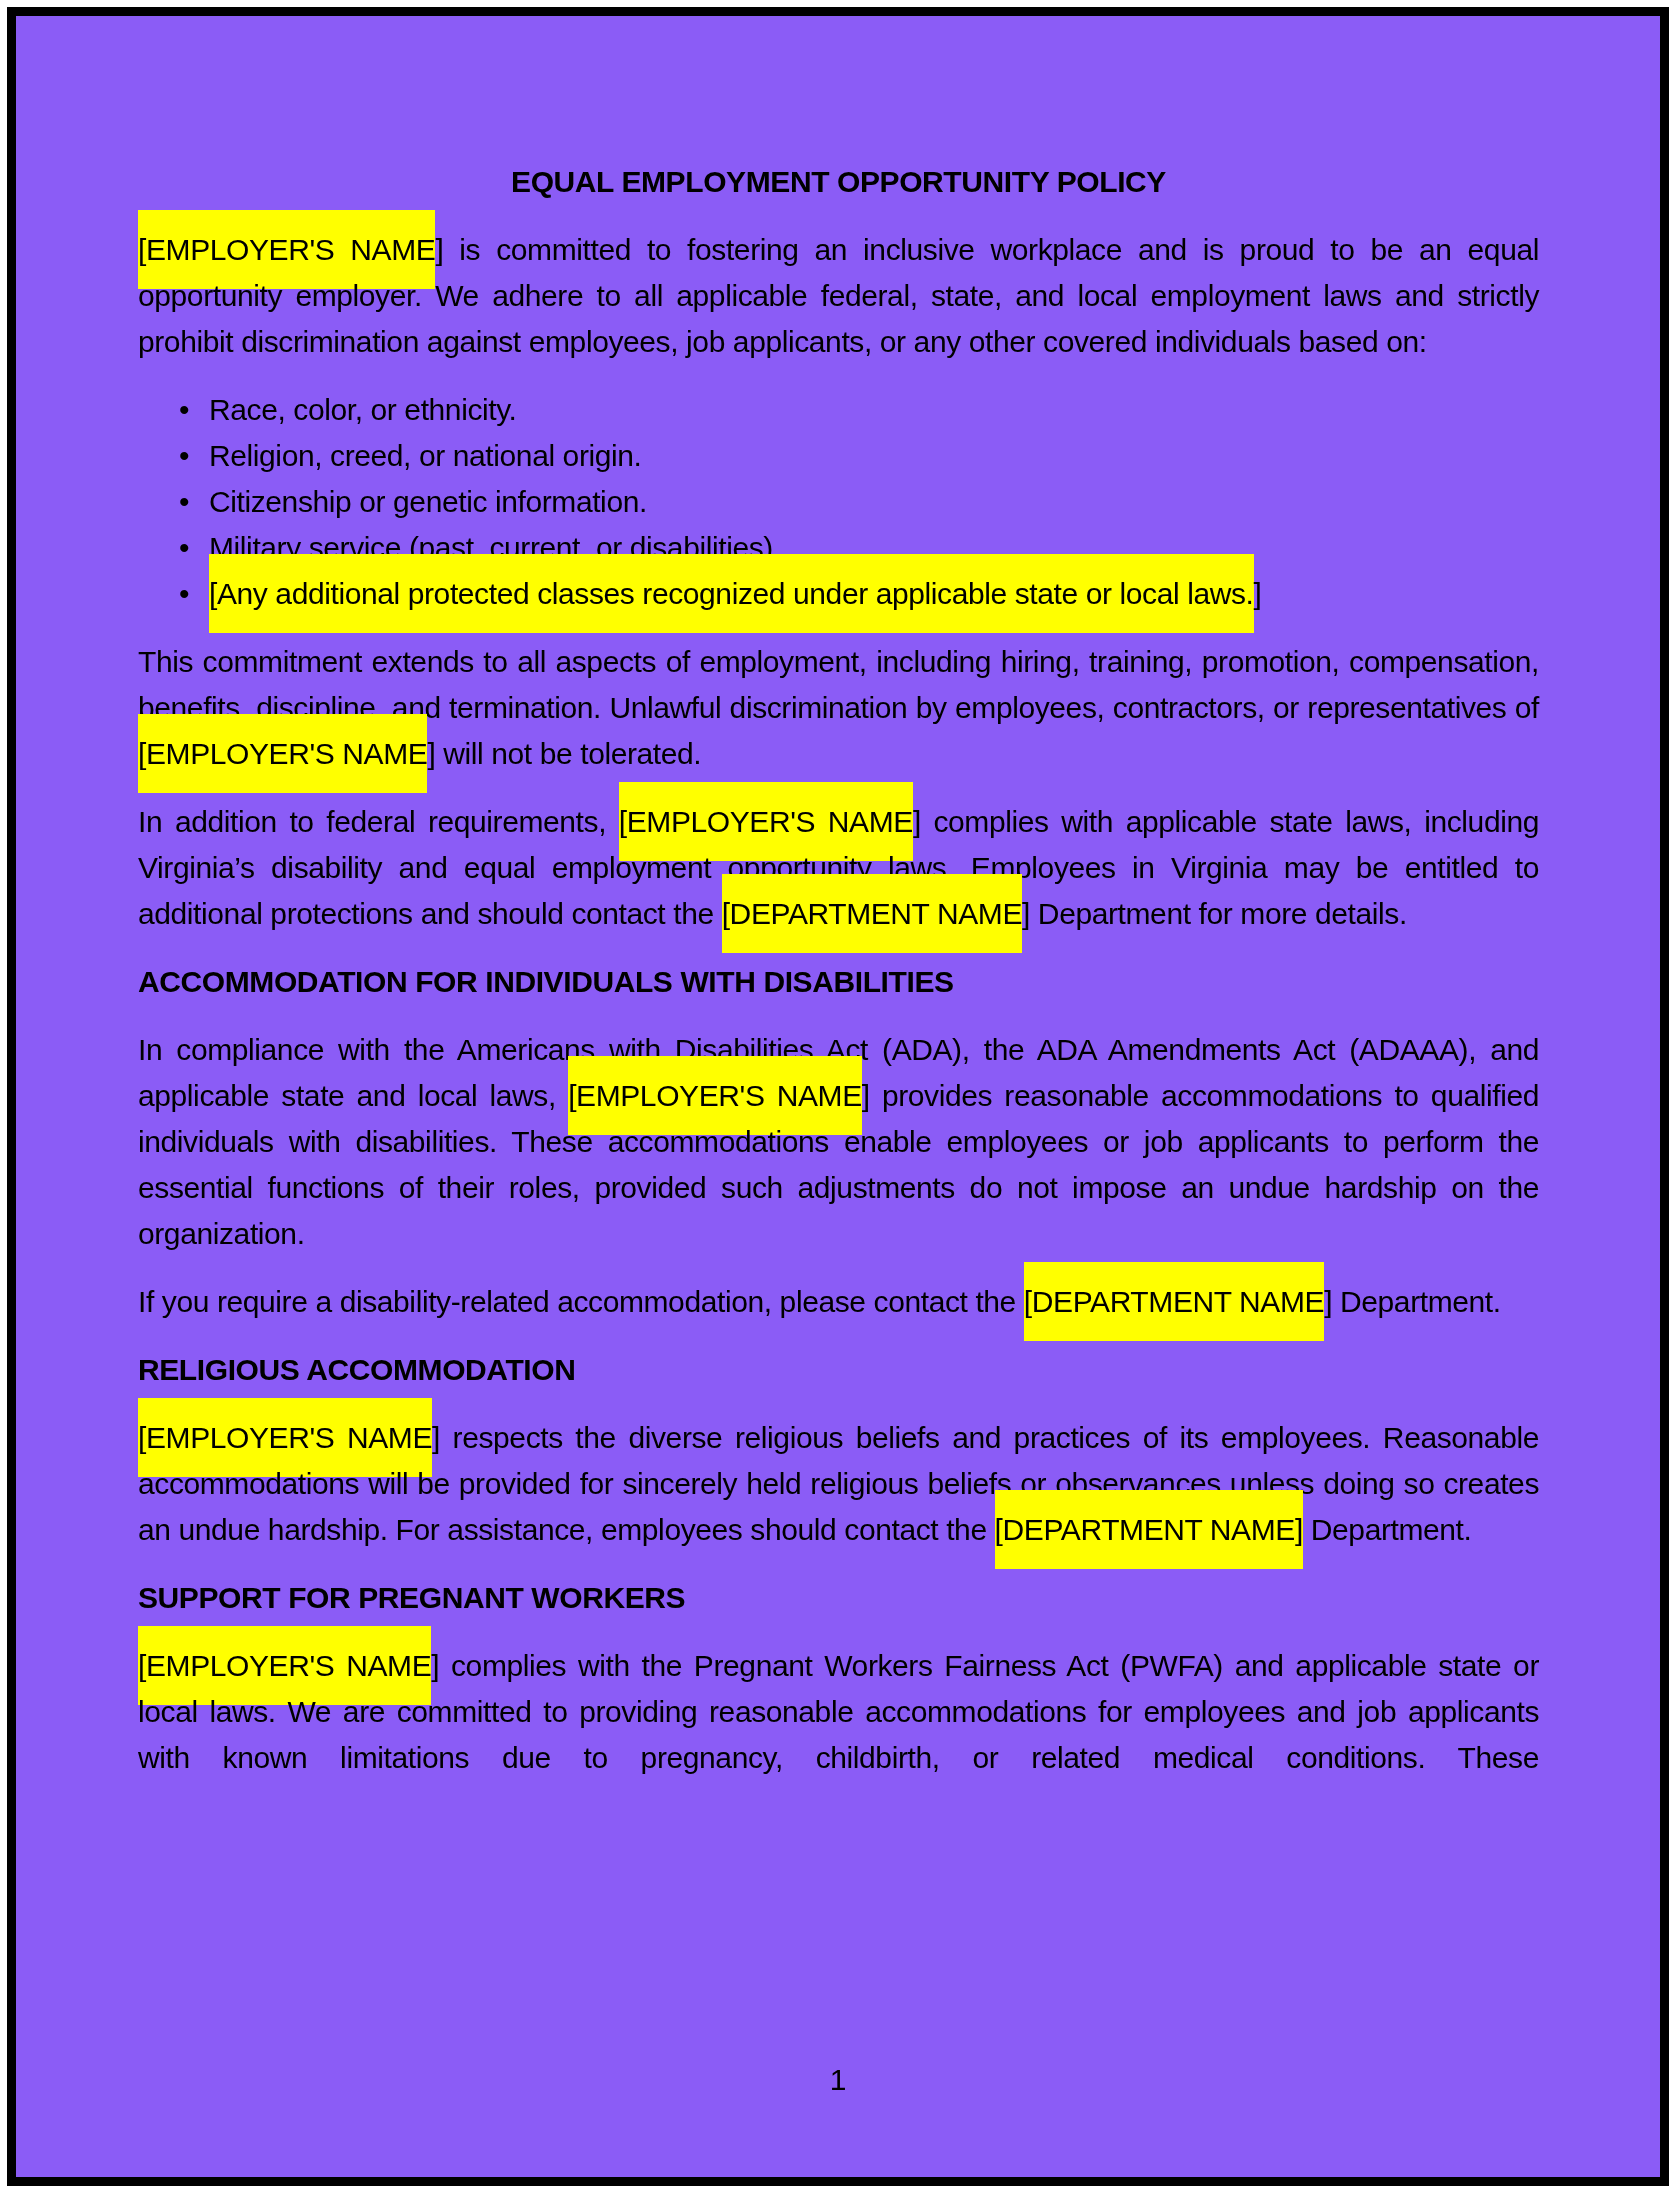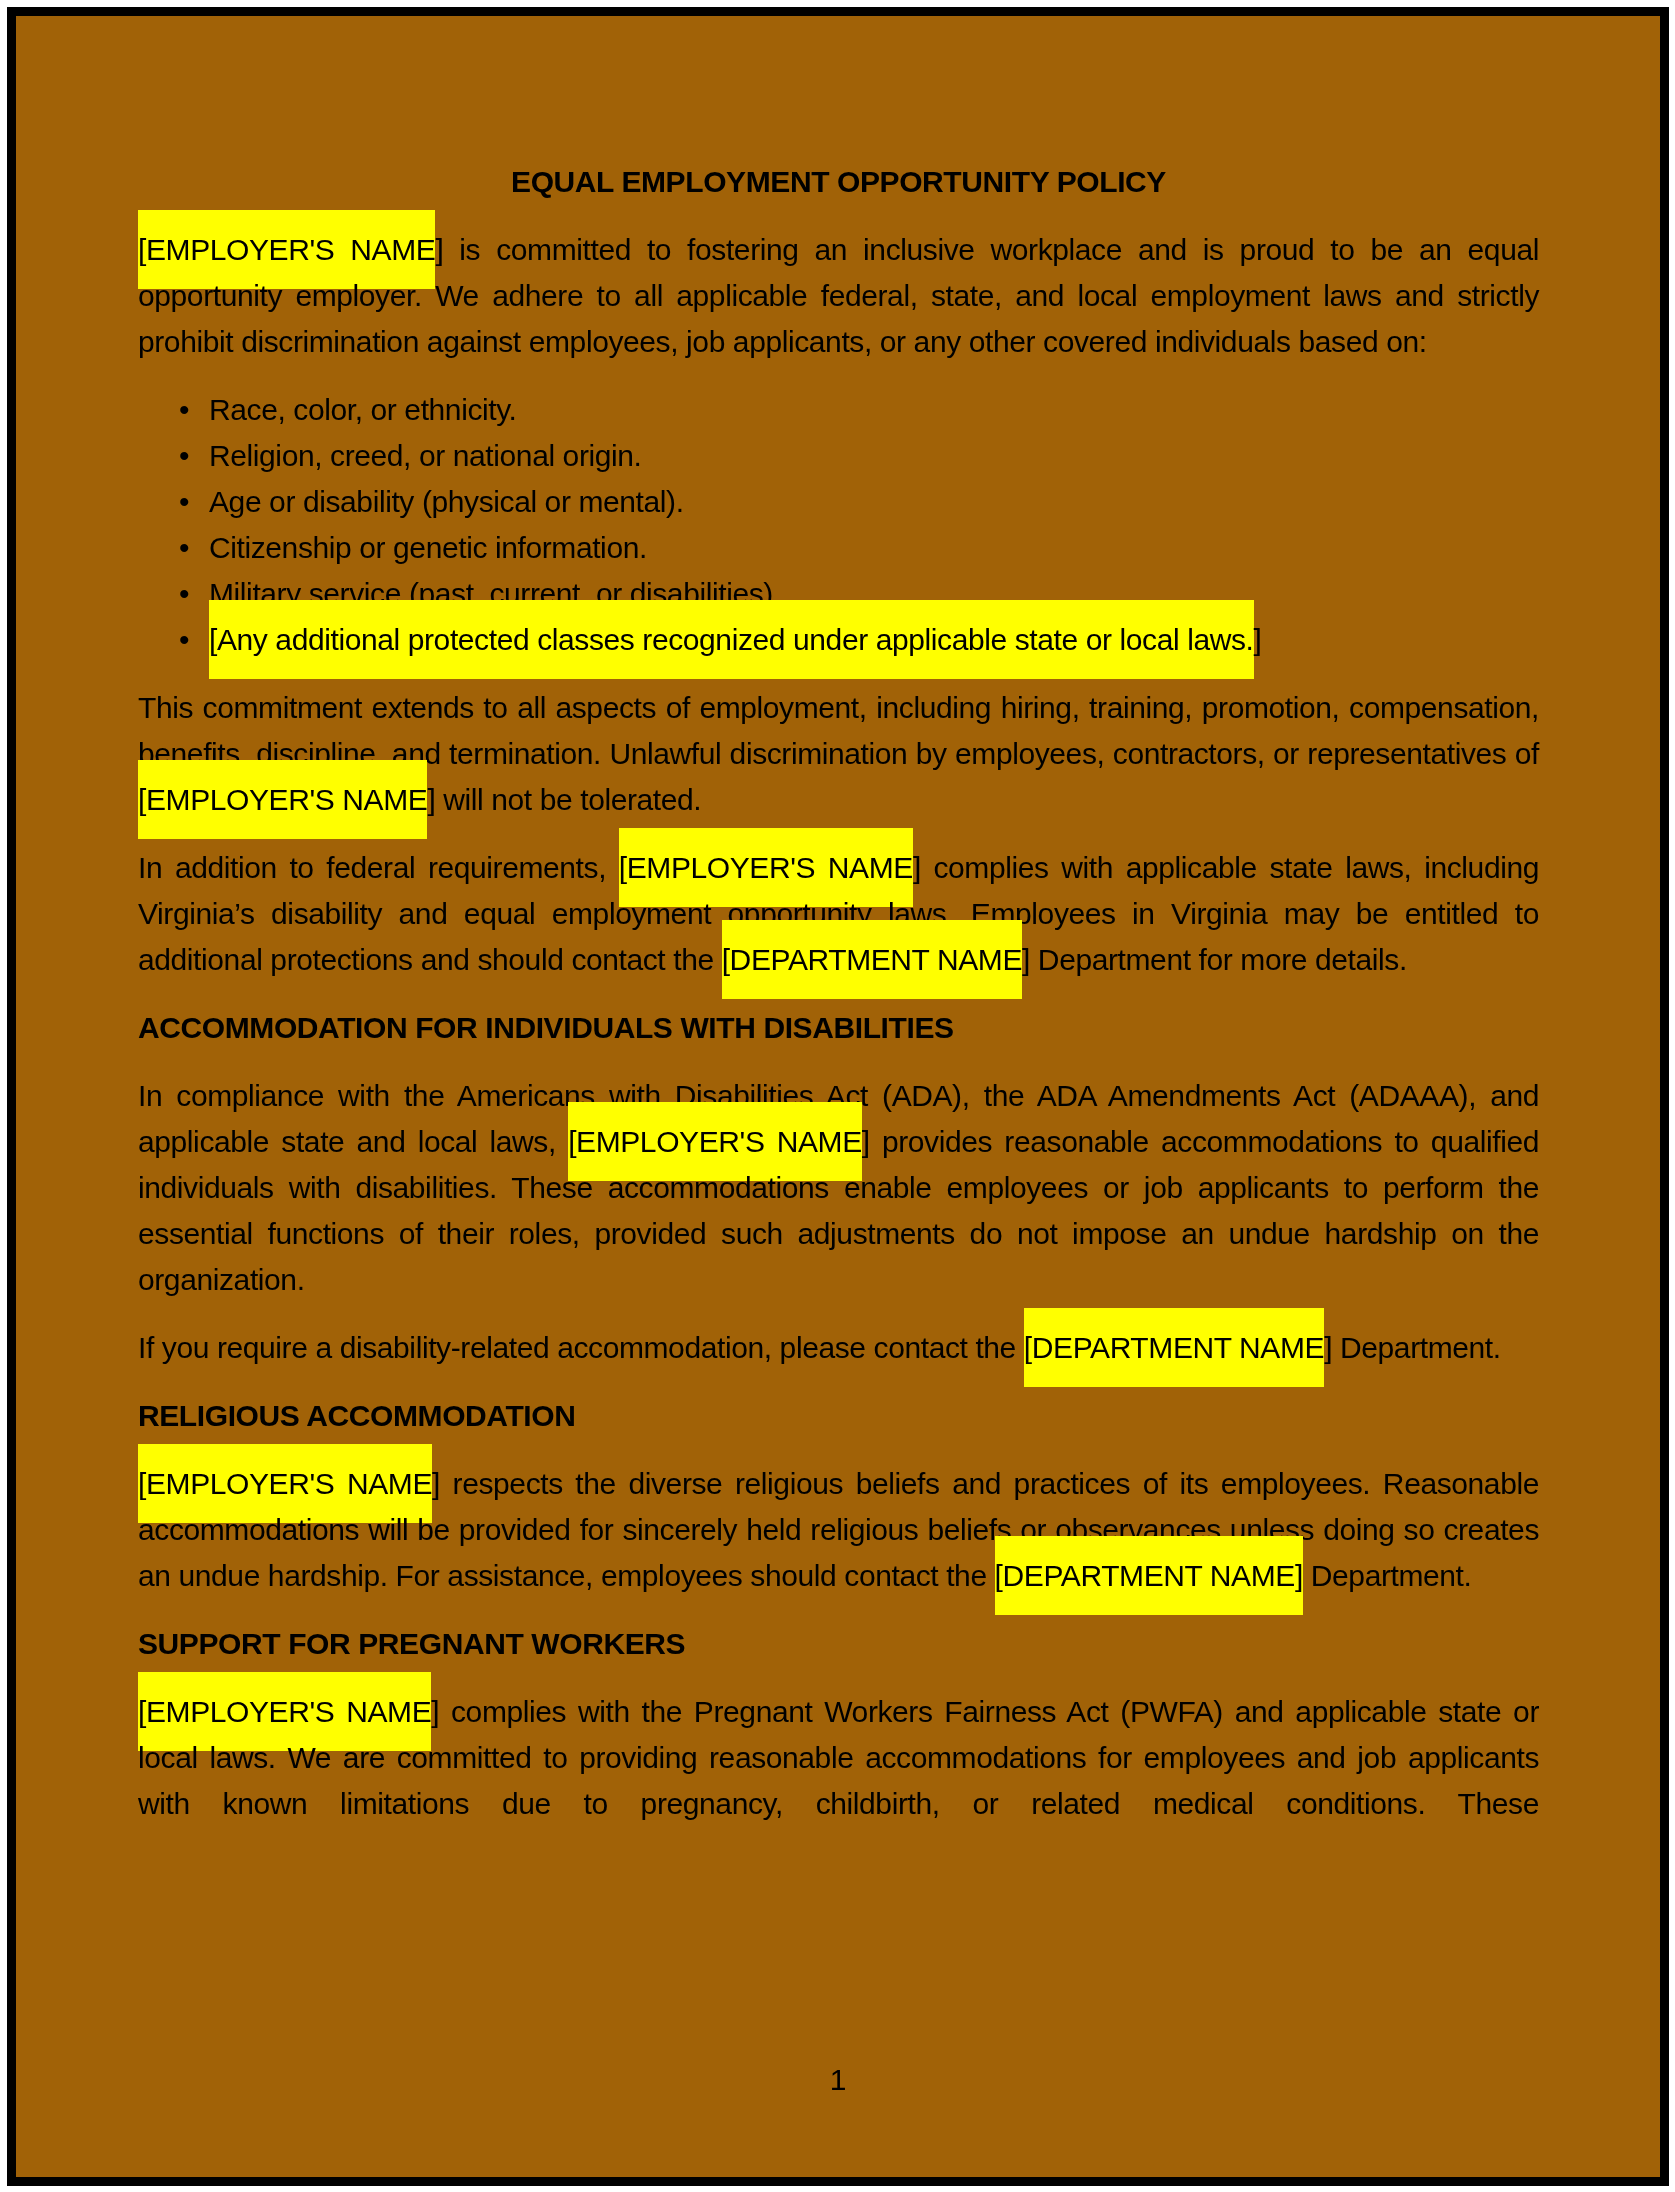--- a/index.html
+++ b/index.html
@@ -11,21 +11,21 @@
     width: 1676px;
     height: 2193px;
     position: relative;
     font-family: "Liberation Sans", sans-serif;
     color: #000000;
   }
   .page-frame {
     position: absolute;
     inset: 7px;
     border: 9.7px solid #000000;
-    background: #a16207;
+    background: #8b5cf6;
     box-sizing: border-box;
   }
   .content {
     padding: 143px 121px 0 122px;
     font-size: 30px;
     line-height: 46px;
     letter-spacing: -0.4px;
   }
   .doc-title {
     text-align: center;
@@ -81,21 +81,20 @@
   <main class="content">
 
     <p class="doc-title">EQUAL EMPLOYMENT OPPORTUNITY POLICY</p>
 
 
     <p class="para"><span class="hl">[EMPLOYER'S NAME</span><span class="run">] is committed to fostering an inclusive workplace and is proud to be an equal opportunity employer. We adhere to all applicable federal, state, and local employment laws and strictly prohibit discrimination against employees, job applicants, or any other covered individuals based on:</span></p>
 
     <ul class="bullet-list">
       <li><span class="run">Race, color, or ethnicity.</span></li>
       <li><span class="run">Religion, creed, or national origin.</span></li>
-      <li><span class="run">Age or disability (physical or mental).</span></li>
       <li><span class="run">Citizenship or genetic information.</span></li>
       <li><span class="run">Military service (past, current, or disabilities).</span></li>
       <li><span class="hl">[Any additional protected classes recognized under applicable state or local laws.</span><span class="run">]</span></li>
     </ul>
 
     <p class="para"><span class="run">This commitment extends to all aspects of employment, including hiring, training, promotion, compensation, benefits, discipline, and termination. Unlawful discrimination by employees, contractors, or representatives of </span><span class="hl">[EMPLOYER'S NAME</span><span class="run">] will not be tolerated.</span></p>
 
     <p class="para"><span class="run">In addition to federal requirements, </span><span class="hl">[EMPLOYER'S NAME</span><span class="run">] complies with applicable state laws, including Virginia’s disability and equal employment opportunity laws. Employees in Virginia may be entitled to additional protections and should contact the </span><span class="hl">[DEPARTMENT NAME</span><span class="run">] Department for more details.</span></p>
 
     <h2 class="heading">ACCOMMODATION FOR INDIVIDUALS WITH DISABILITIES</h2>

